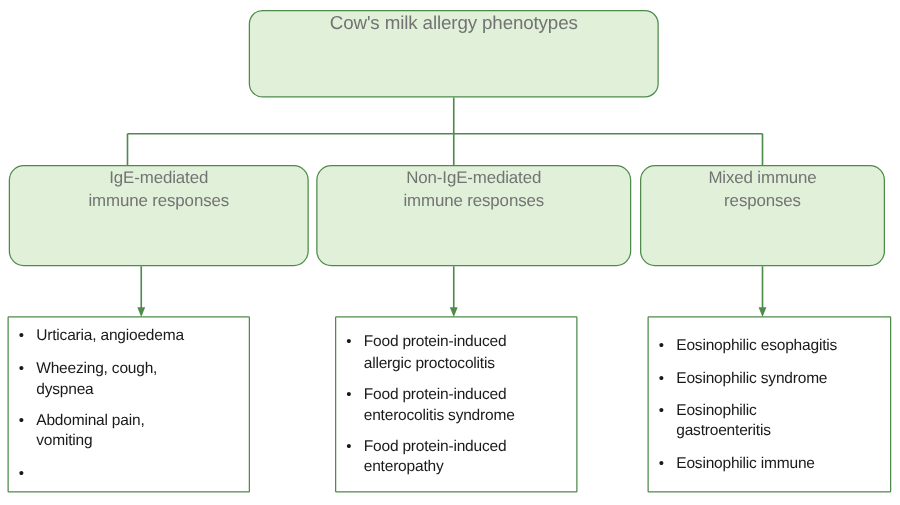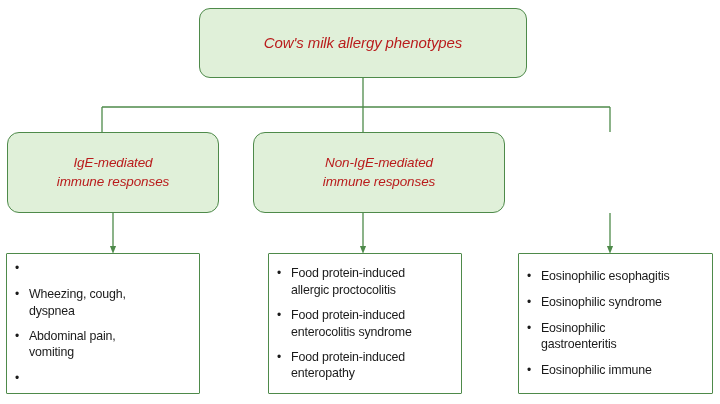--- a/index.html
+++ b/index.html
@@ -27,43 +27,42 @@
     height: 404px;
     pointer-events: none;
   }
   .node {
     position: absolute;
     box-sizing: border-box;
     background: #e0f0d9;
     border: 1.3px solid #4e8a4a;
     border-radius: 11px;
     display: flex;
-    align-items: center;
+    align-items: flex-start;
     justify-content: center;
     text-align: center;
-    color: #b91c1c;
+    color: #737373;
     font-size: 13.5px;
     line-height: 1.38;
     font-weight: 400;
     letter-spacing: -0.1px;
-    font-style: italic;
   }
   .node-root {
     left: 199px;
     top: 8px;
     width: 328px;
     height: 70px;
     font-size: 15px;
   }
   .node-mid {
     top: 132px;
     height: 81px;
     border-radius: 12px;
   }
-  #mid-0 { left: 7px;   width: 212px; }
+  #mid-0 { left: 7px;   width: 240px; }
   #mid-1 { left: 253px; width: 252px; }
   #mid-2 { left: 512px; width: 196px; }
   .node-title {
     padding: 0 6px;
     white-space: pre-line;
   }
   .listbox {
     position: absolute;
     box-sizing: border-box;
     top: 253px;
@@ -130,24 +129,29 @@
   </div>
 
   <div class="node node-mid" id="mid-0">
     <span class="node-title">IgE-mediated
 immune responses</span>
   </div>
   <div class="node node-mid" id="mid-1">
     <span class="node-title">Non-IgE-mediated
 immune responses</span>
   </div>
+  <div class="node node-mid" id="mid-2">
+    <span class="node-title">Mixed immune
+responses</span>
+  </div>
 
   <div class="listbox" id="list-0">
     <div class="bullet-row">
       <span class="bullet-dot">•</span>
+      <span class="bullet-text">Urticaria, angioedema</span>
     </div>
     <div class="bullet-row">
       <span class="bullet-dot">•</span>
       <span class="bullet-text">Wheezing, cough,
 dyspnea</span>
     </div>
     <div class="bullet-row">
       <span class="bullet-dot">•</span>
       <span class="bullet-text">Abdominal pain,
 vomiting</span>

